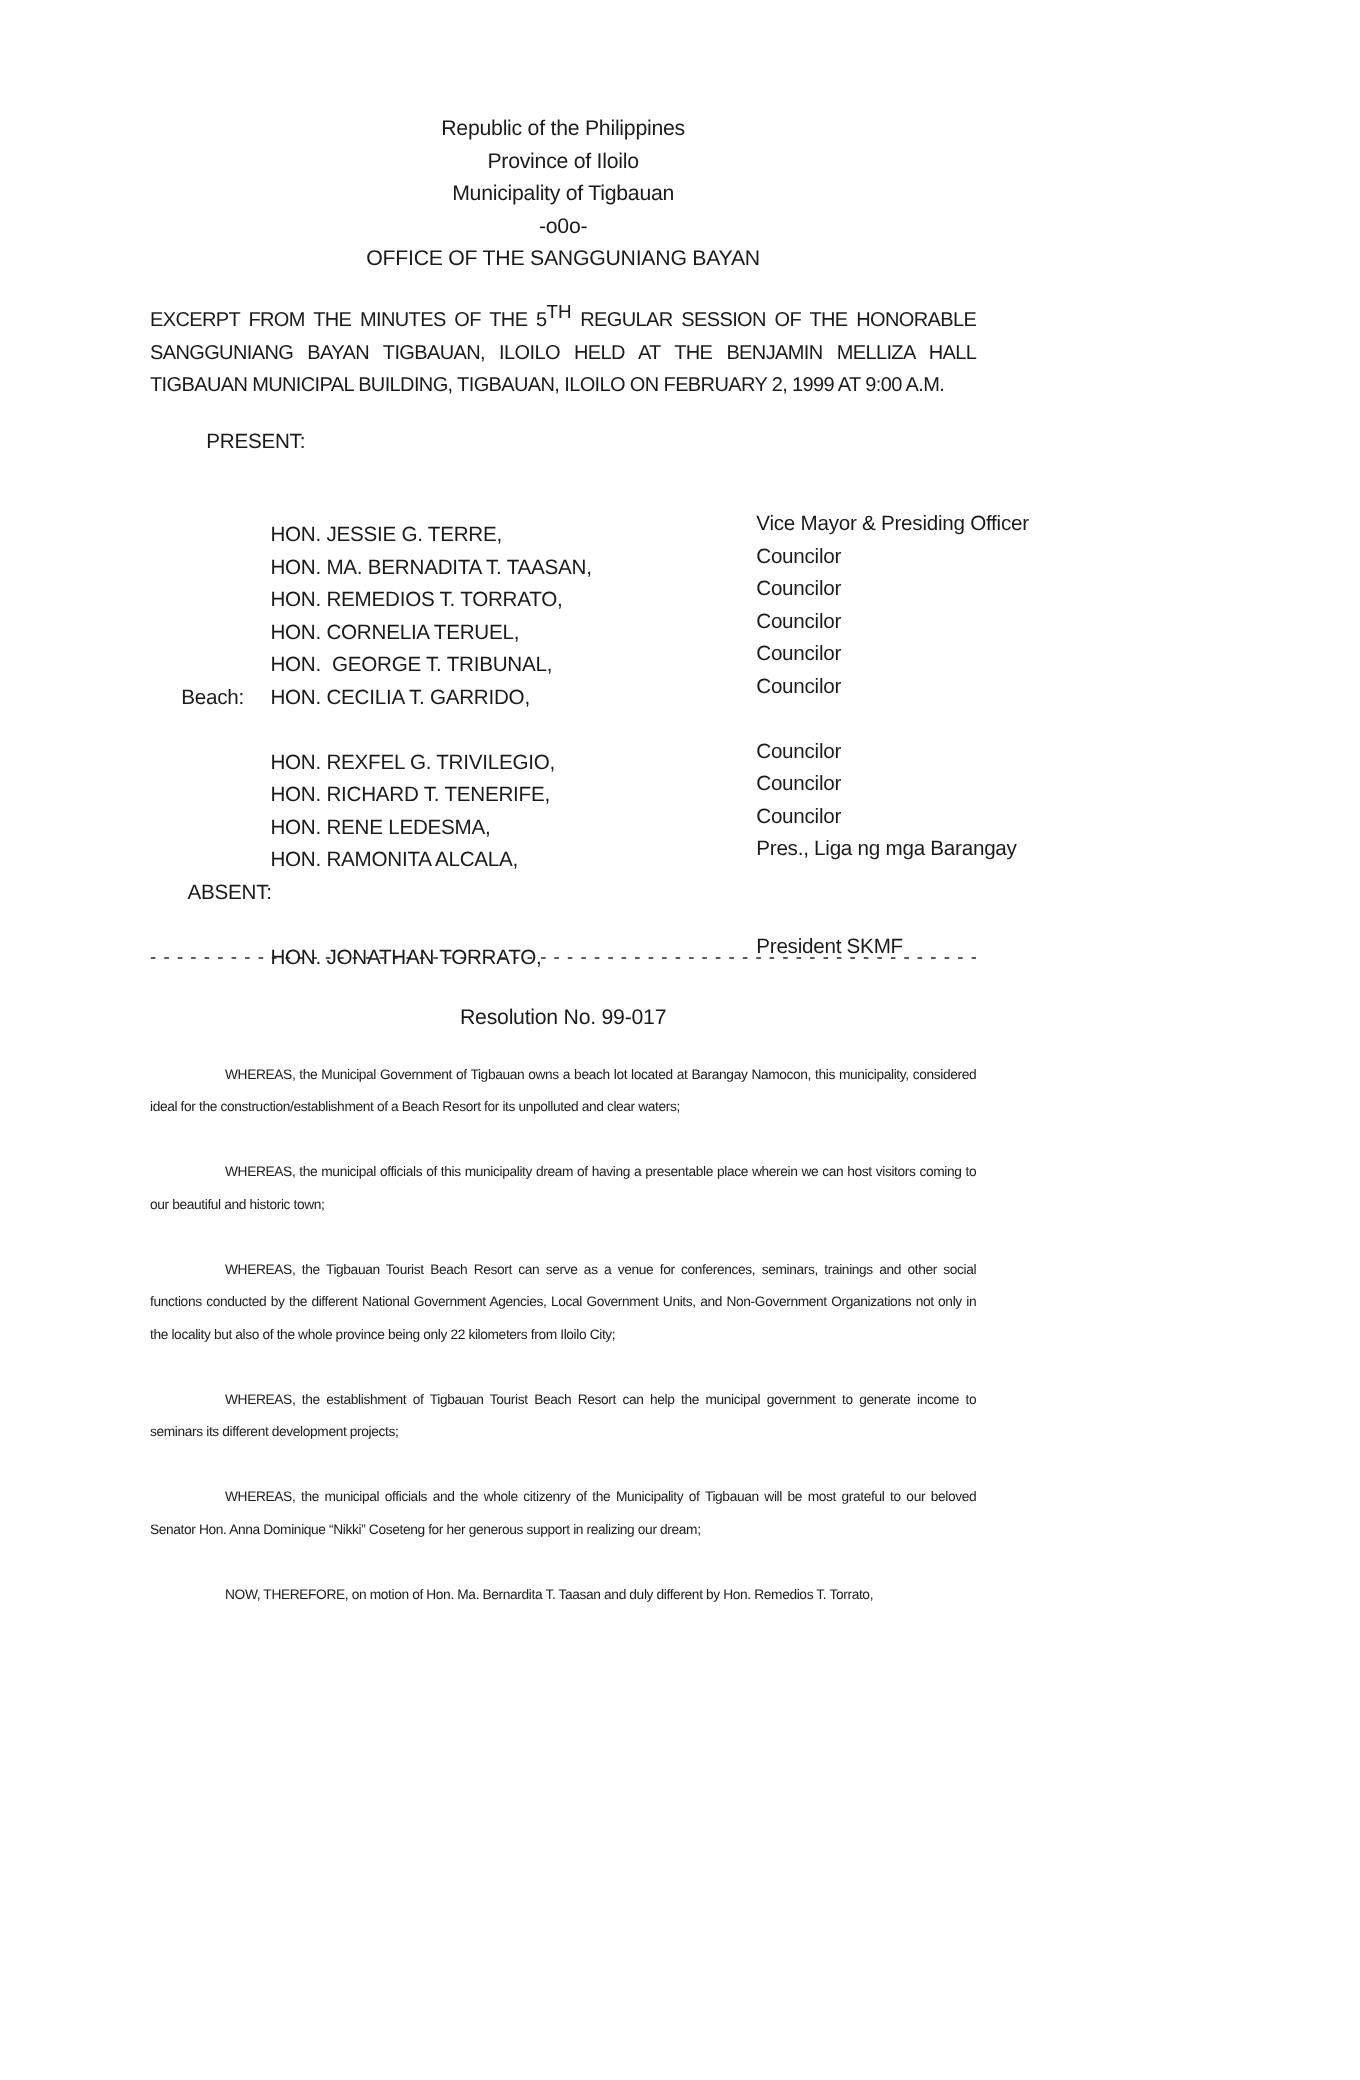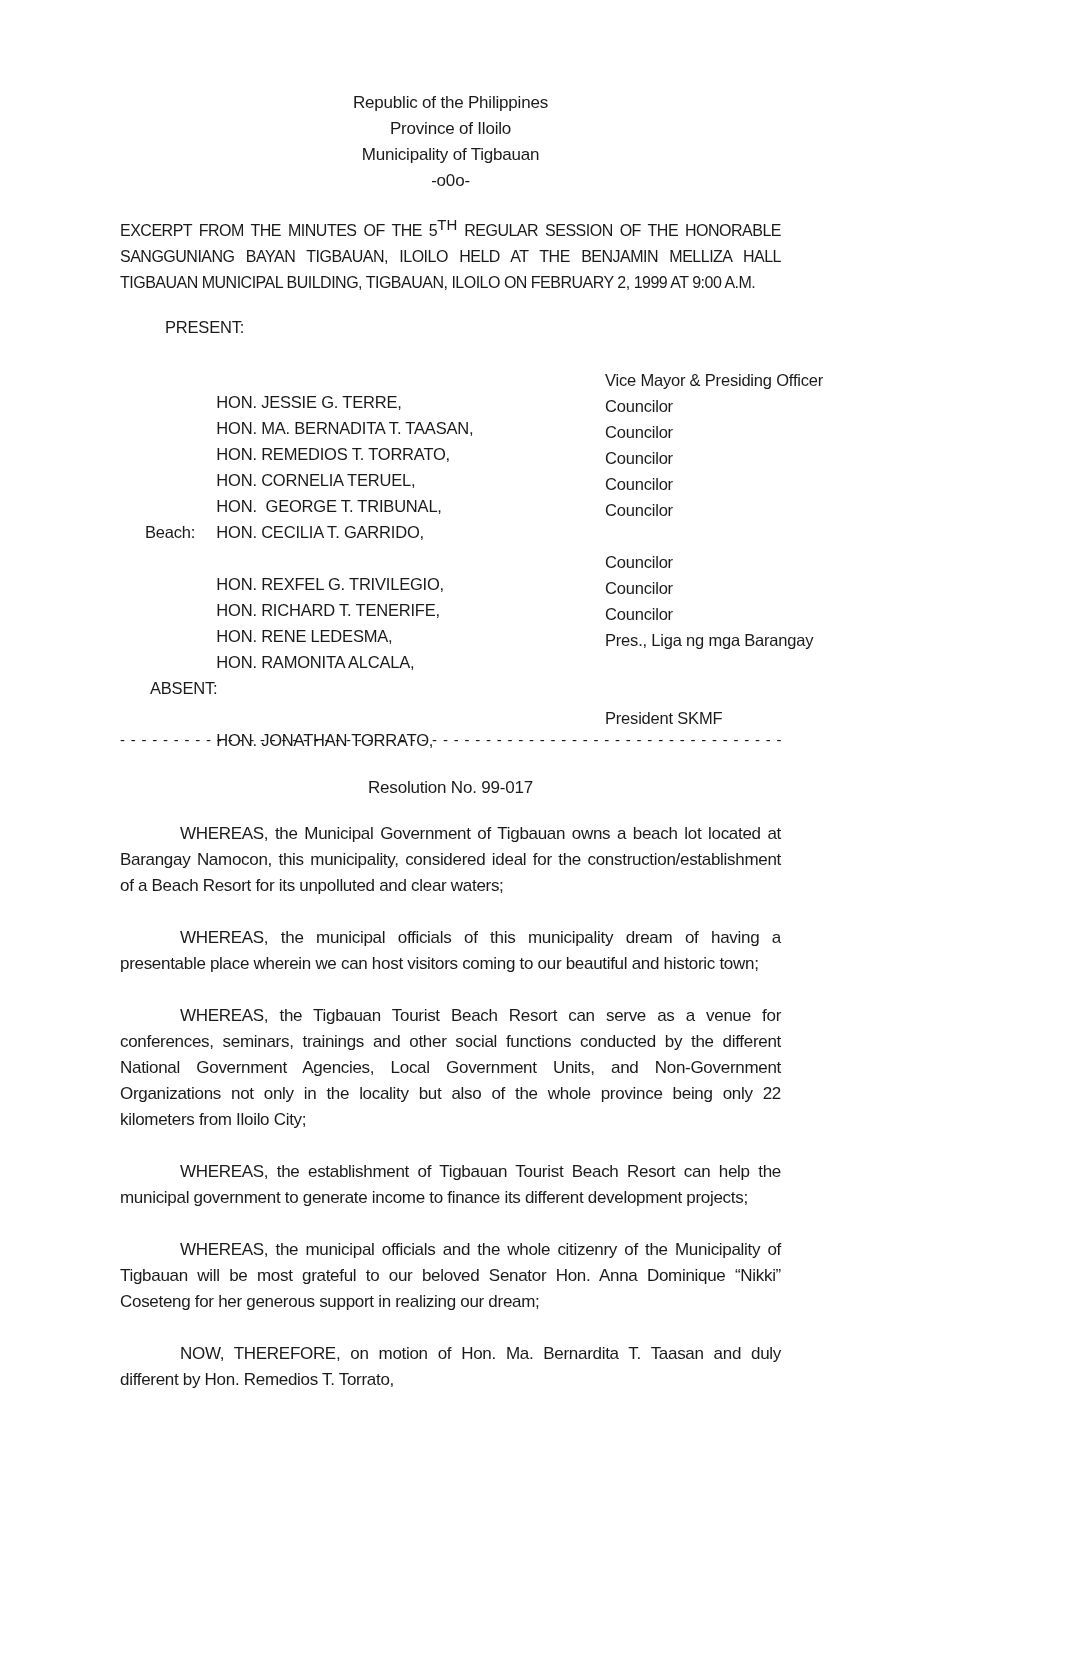--- a/index.html
+++ b/index.html
@@ -29,21 +29,21 @@
   .para {
     margin: 0 0 26px 0;
     line-height: 26px;
     text-align: justify;
   }
   .caps {
     font-size: 16px;
     letter-spacing: -0.5px;
   }
   .body-text {
-    font-size: 17px;
+    font-size: 11px;
     letter-spacing: -0.3px;
   }
   .excerpt {
     margin-top: 24px;
     margin-bottom: 18px;
   }
   .indent {
     text-indent: 60px;
   }
   sup.ord {
@@ -67,21 +67,21 @@
     height: 26px;
     line-height: 26px;
     font-size: 16.5px;
     letter-spacing: -0.2px;
     padding-left: 70px;
     white-space: pre;
   }
   .row .dg {
     position: absolute;
     left: 485px;
-    top: 4px;
+    top: 17px;
     white-space: pre;
   }
   .sep {
     line-height: 26px;
     font-size: 15px;
     letter-spacing: 0.8px;
     white-space: nowrap;
     overflow: hidden;
     color: #1b1b1b;
   }
@@ -99,20 +99,21 @@
 </head>
 <body>
 
 <div class="page">
 
   <div class="header">
     <div class="hdr-line">Republic of the Philippines</div>
     <div class="hdr-line">Province of Iloilo</div>
     <div class="hdr-line">Municipality of Tigbauan</div>
     <div class="hdr-line">-o0o-</div>
+    <div class="hdr-line">OFFICE OF THE SANGGUNIANG BAYAN</div>
   </div>
 
   <p class="para caps excerpt"><span>EXCERPT FROM THE MINUTES OF THE 5</span><sup class="ord">TH</sup><span> REGULAR SESSION OF THE HONORABLE SANGGUNIANG BAYAN TIGBAUAN, ILOILO HELD AT THE BENJAMIN MELLIZA HALL TIGBAUAN MUNICIPAL BUILDING, TIGBAUAN, ILOILO ON  FEBRUARY 2, 1999 AT 9:00 A.M.</span></p>
 
   <div class="att-label present-label">PRESENT:</div>
 
   <div class="roster present-roster">
     <div class="row">
       <span class="nm">HON. JESSIE G. TERRE,</span>
       <span class="dg">Vice Mayor &amp; Presiding Officer</span>
@@ -170,17 +171,17 @@
   </div>
 
   <div class="sep">- - - - - - - - - - - - - - - - - - - - - - - - - - - - - - - - - - - - - - - - - - - - - - - - - - - - - - - - - - - - - - - - - - - - - - - - - - - - - - - - - - - -</div>
 
   <div class="res-no">Resolution No. 99-017</div>
 
 
   <p class="para body-text indent">WHEREAS, the Municipal Government of Tigbauan owns a beach lot located at Barangay Namocon, this municipality, considered ideal for the construction/establishment of a Beach Resort for its unpolluted and clear waters;</p>
   <p class="para body-text indent">WHEREAS, the municipal officials of this municipality  dream of having a presentable place wherein we can host visitors coming to  our beautiful and historic town;</p>
   <p class="para body-text indent">WHEREAS, the Tigbauan Tourist Beach Resort can serve as a venue for conferences, seminars, trainings and other social functions conducted by the different National Government Agencies, Local Government Units, and Non-Government Organizations not only in the locality but also of the whole province being only 22 kilometers from Iloilo City;</p>
-  <p class="para body-text indent">WHEREAS, the establishment of Tigbauan Tourist Beach Resort can help the municipal government to generate income to finance its different development projects;</p>
+  <p class="para body-text indent">WHEREAS, the establishment of Tigbauan Tourist Beach Resort can help the municipal government to generate income to seminars its different development projects;</p>
   <p class="para body-text indent">WHEREAS, the municipal officials and the whole  citizenry of the Municipality of Tigbauan will be most grateful to our beloved Senator Hon. Anna Dominique “Nikki” Coseteng for her generous support in realizing our dream;</p>
   <p class="para body-text indent">NOW, THEREFORE, on motion of Hon. Ma. Bernardita T. Taasan and duly different by Hon. Remedios T. Torrato,</p>
 
 </div>
 
 </body></html>

